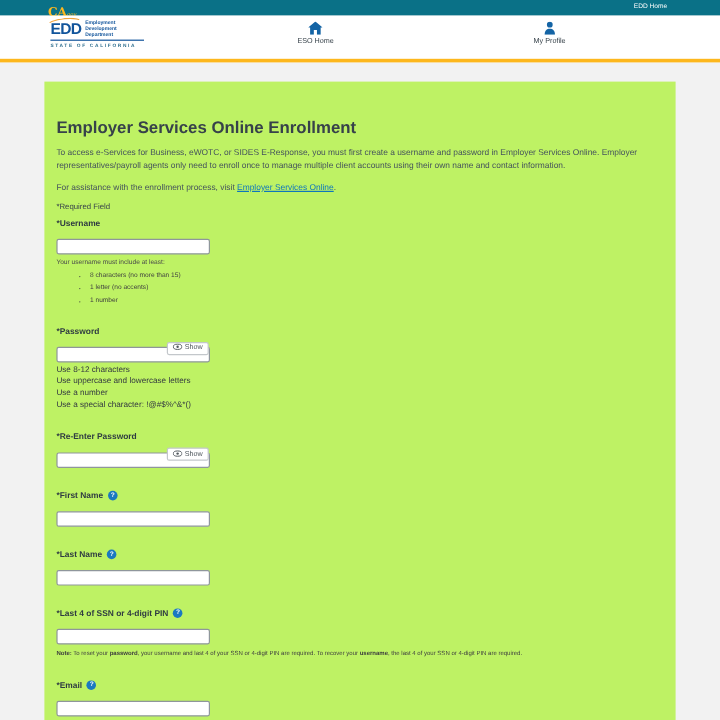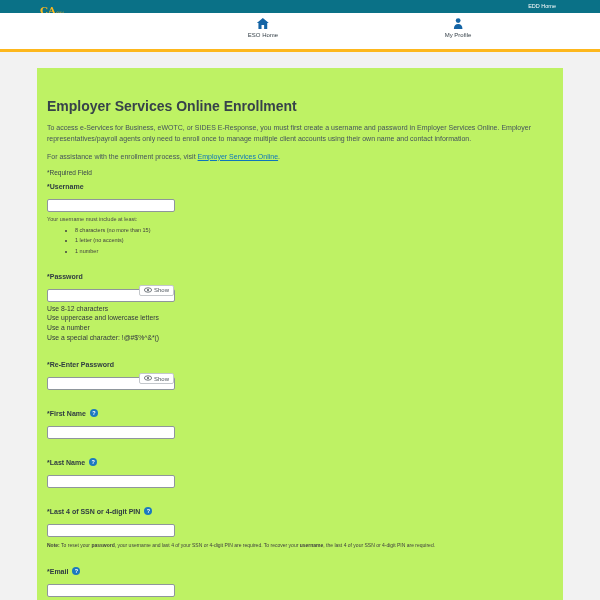--- a/index.html
+++ b/index.html
@@ -72,20 +72,32 @@
 </style>
 </head>
 <body>
 
 <div class="topbar">
   <span class="ca-logo"><span class="ca">CA</span><span class="gov">gov</span></span>
   <a class="topbar-link">EDD Home</a>
 </div>
 
 <div class="site-header">
+  <div class="edd-logo">
+    <div class="edd-swoosh"></div>
+    <div class="edd-row">
+      <span class="edd-acronym">EDD</span>
+      <span class="edd-lines">
+        <span>Employment</span>
+        <span>Development</span>
+        <span>Department</span>
+      </span>
+    </div>
+    <div class="edd-tagline">State of California</div>
+  </div>
 
   <div class="nav-item eso">
     <span class="nav-icon">
       <svg width="12" height="11" viewBox="0 0 12 11">
           <path d="M6 0 L12 5 L10.4 5 L10.4 11 L7.3 11 L7.3 7 L4.7 7 L4.7 11 L1.6 11 L1.6 5 L0 5 Z" fill="#1464a5"></path>
         </svg>
     </span>
     <span class="lbl">ESO Home</span>
   </div>
 

